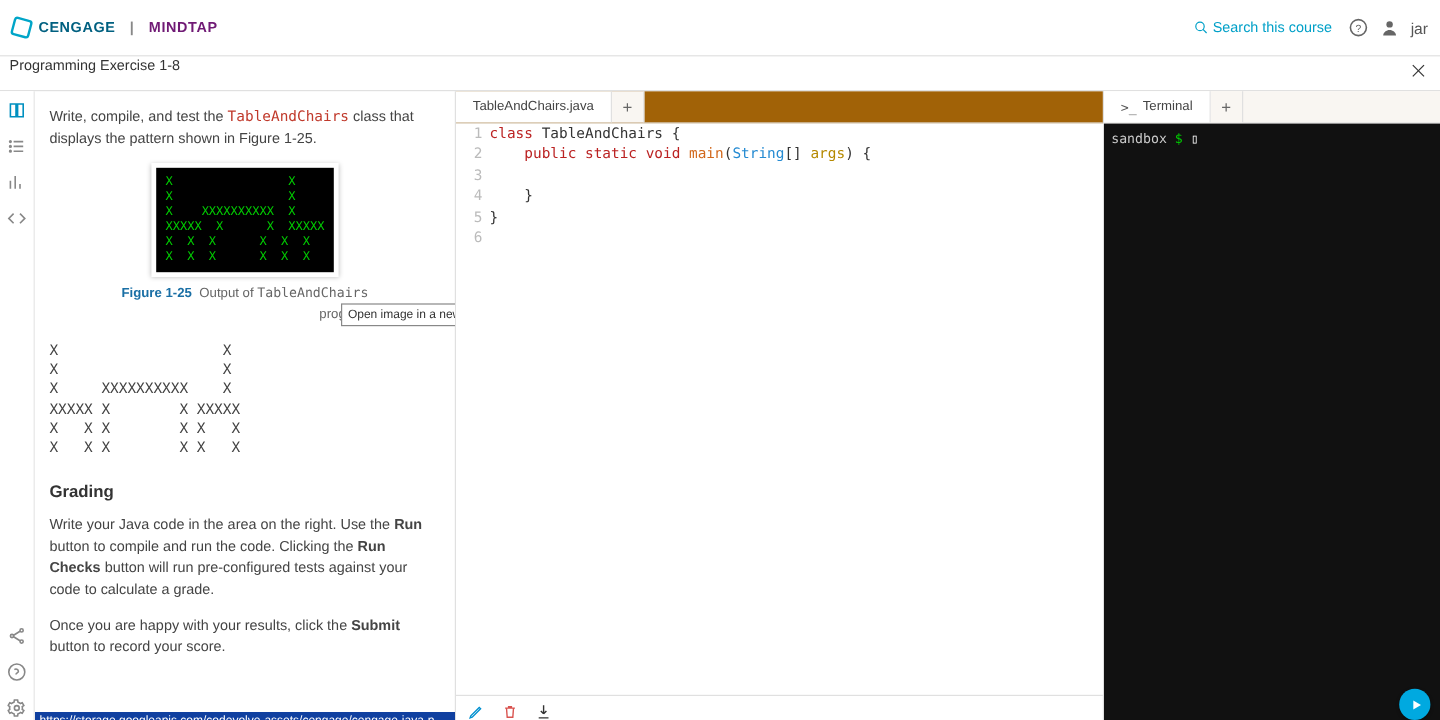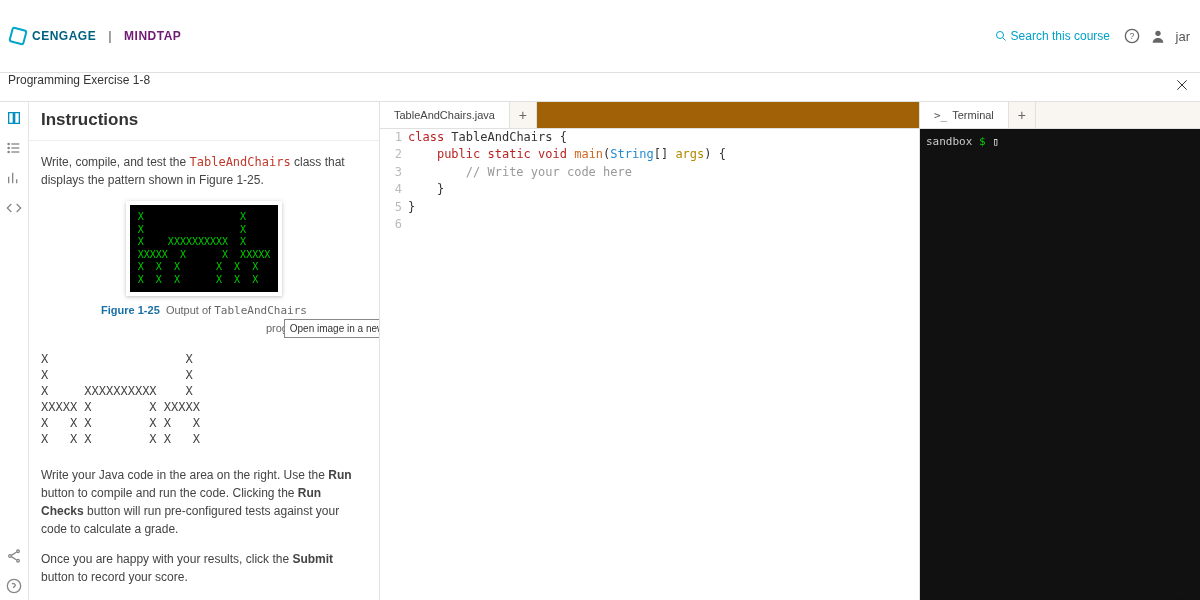--- a/index.html
+++ b/index.html
@@ -1,17 +1,17 @@
 <!DOCTYPE html>
 <html><head>
 <meta charset="utf-8">
 <style>
 html,body{margin:0;padding:0;font-family:"Helvetica Neue",Arial,sans-serif;font-size:12px;color:#333;background:#fff;height:100%;overflow:hidden}
 
-.topbar{height:40px;display:flex;align-items:center;border-bottom:1px solid #e0e0e0;padding:16px 10px;position:relative}
+.topbar{height:40px;display:flex;align-items:center;border-bottom:1px solid #e0e0e0;padding:3px 10px;position:relative}
 .brand{display:flex;align-items:center;gap:6px;font-weight:600;color:#006080;letter-spacing:.5px}
 .brand-logo{width:16px;height:16px;position:relative}
 .brand-logo::before{content:"";position:absolute;inset:0;border:2px solid #00a5c8;border-radius:3px;transform:rotate(15deg)}
 .brand-sep{color:#888;margin:0 6px}
 .brand-sub{font-weight:700;color:#701a75}
 .search-course{position:absolute;right:90px;display:flex;align-items:center;gap:4px;color:#00a0c8;font-size:12px;cursor:pointer}
 .search-course svg{width:12px;height:12px}
 .top-icons{position:absolute;right:10px;display:flex;align-items:center;gap:10px;color:#555}
 .top-icon{width:16px;height:16px;fill:#666}
 
@@ -169,21 +169,20 @@
       <div class="rail-item">
         <svg viewBox="0 0 24 24" width="16" height="16" fill="none" stroke="currentColor" stroke-width="2">
             <circle cx="12" cy="12" r="3"></circle>
             <path d="M19 12a7 7 0 00-.2-1.7l2-1.5-2-3.4-2.3 1a7 7 0 00-3-1.7L13 2h-4l-.5 2.7a7 7 0 00-3 1.7l-2.3-1-2 3.4 2 1.5A7 7 0 003 12a7 7 0 00.2 1.7l-2 1.5 2 3.4 2.3-1a7 7 0 003 1.7L9 22h4l.5-2.7a7 7 0 003-1.7l2.3 1 2-3.4-2-1.5A7 7 0 0019 12z"></path>
           </svg>
       </div>
     </div>
   </div>
 
   <div class="instructions">
-    <div class="instr-head">Instructions</div>
     <div class="instr-body">
       <p>
         <span>Write, compile, and test the </span>
         <span class="code-inline">TableAndChairs</span>
         <span> class that displays the pattern shown in Figure 1-25.</span>
       </p>
       <div class="fig-wrap">
         <div class="fig-box">
           <div class="fig-screen">X                X
 X                X
@@ -200,20 +199,21 @@
             <span class="open-tab">Open image in a new tab</span>
           </div>
         </div>
       </div>
       <div class="pattern-pre">X                   X
 X                   X
 X     XXXXXXXXXX    X
 XXXXX X        X XXXXX
 X   X X        X X   X
 X   X X        X X   X</div>
+      <div class="h2">Grading</div>
       <p>
         <span>Write your Java code in the area on the right. Use the </span>
         <b>Run</b>
         <span> button to compile and run the code. Clicking the </span>
         <b>Run Checks</b>
         <span> button will run pre-configured tests against your code to calculate a grade.</span>
       </p>
       <p>
         <span>Once you are happy with your results, click the </span>
         <b>Submit</b>
@@ -232,21 +232,20 @@
         <div class="code-line">
           <div class="gutter">1</div>
           <div class="code-txt"><span class="kw">class </span><span>TableAndChairs {</span></div>
         </div>
         <div class="code-line">
           <div class="gutter">2</div>
           <div class="code-txt">    <span class="kw">public static void </span><span class="fn">main</span><span>(</span><span class="type">String</span><span>[] </span><span class="var">args</span><span>) {</span></div>
         </div>
         <div class="code-line">
           <div class="gutter">3</div>
-          <div class="code-txt">        <span class="cmt">// Write your code here</span></div>
         </div>
         <div class="code-line">
           <div class="gutter">4</div>
           <div class="code-txt">    <span>}</span></div>
         </div>
         <div class="code-line">
           <div class="gutter">5</div>
           <div class="code-txt"><span>}</span></div>
         </div>
         <div class="code-line">

